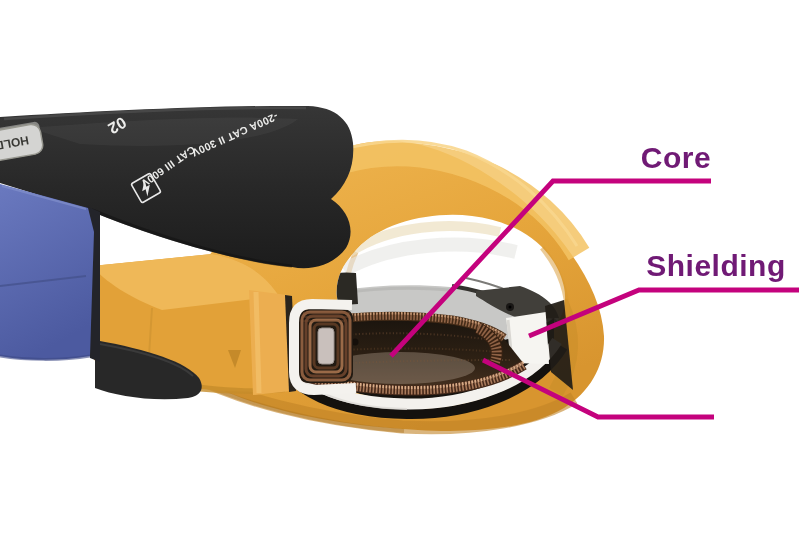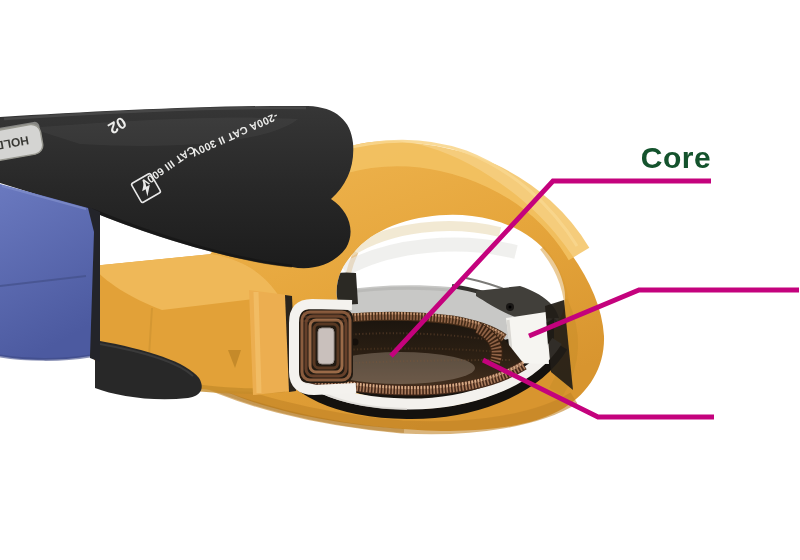--- a/index.html
+++ b/index.html
@@ -1,19 +1,19 @@
 <!DOCTYPE html>
 <html><head>
 <meta charset="utf-8">
 <style>
   html,body{margin:0;padding:0;background:#fff;}
   .stage{position:relative;width:800px;height:560px;background:#ffffff;overflow:hidden;
          font-family:"Liberation Sans",sans-serif;}
   .stage svg{position:absolute;left:0;top:0;}
-  .part-label{position:absolute;font-weight:bold;font-size:30px;color:#14532d;
+  .part-label{position:absolute;font-weight:bold;font-size:30px;color:#701a75;
               text-align:center;letter-spacing:.5px;}
   .dev-text{position:absolute;color:#ececea;font-weight:bold;text-align:center;
             transform-origin:center;white-space:nowrap;}
   .lbl-core{left:596px;top:141px;width:160px;}
   .lbl-shielding{left:631px;top:249px;width:170px;}
   .lbl-coil{left:604px;top:371px;width:160px;}
   .dev-model{left:100px;top:114px;width:34px;height:22px;font-size:16px;line-height:22px;transform:rotate(150deg);}
   .dev-rate1{left:168px;top:128px;width:134px;height:14px;font-size:10.5px;line-height:14px;letter-spacing:.3px;transform:rotate(156deg);}
   .dev-rate2{left:126px;top:160px;width:84px;height:13px;font-size:10.5px;line-height:13px;letter-spacing:.3px;transform:rotate(145deg);}
   .btn-hold{left:-18px;top:131px;width:60px;height:24px;font-size:12px;line-height:24px;
@@ -148,19 +148,20 @@
   </g>
 
   <g stroke="#c4027d" stroke-width="4.8" fill="none">
     <path d="M 711,181 L 553,181 L 391,356"></path>
     <path d="M 799,290 L 639,290 L 529,336"></path>
     <path d="M 714,417 L 598,417 L 483,360"></path>
   </g>
 </svg>
 
 <div class="part-label lbl-core">Core</div>
+<div class="part-label lbl-shielding">Shielding</div>
 
 <div class="dev-text dev-model">02</div>
 <div class="dev-text dev-rate1">-200A CAT II 300V</div>
 <div class="dev-text dev-rate2">CAT III 600V</div>
 <div class="dev-text btn-hold">HOLD</div>
 
 </div>
 
 </body></html>

